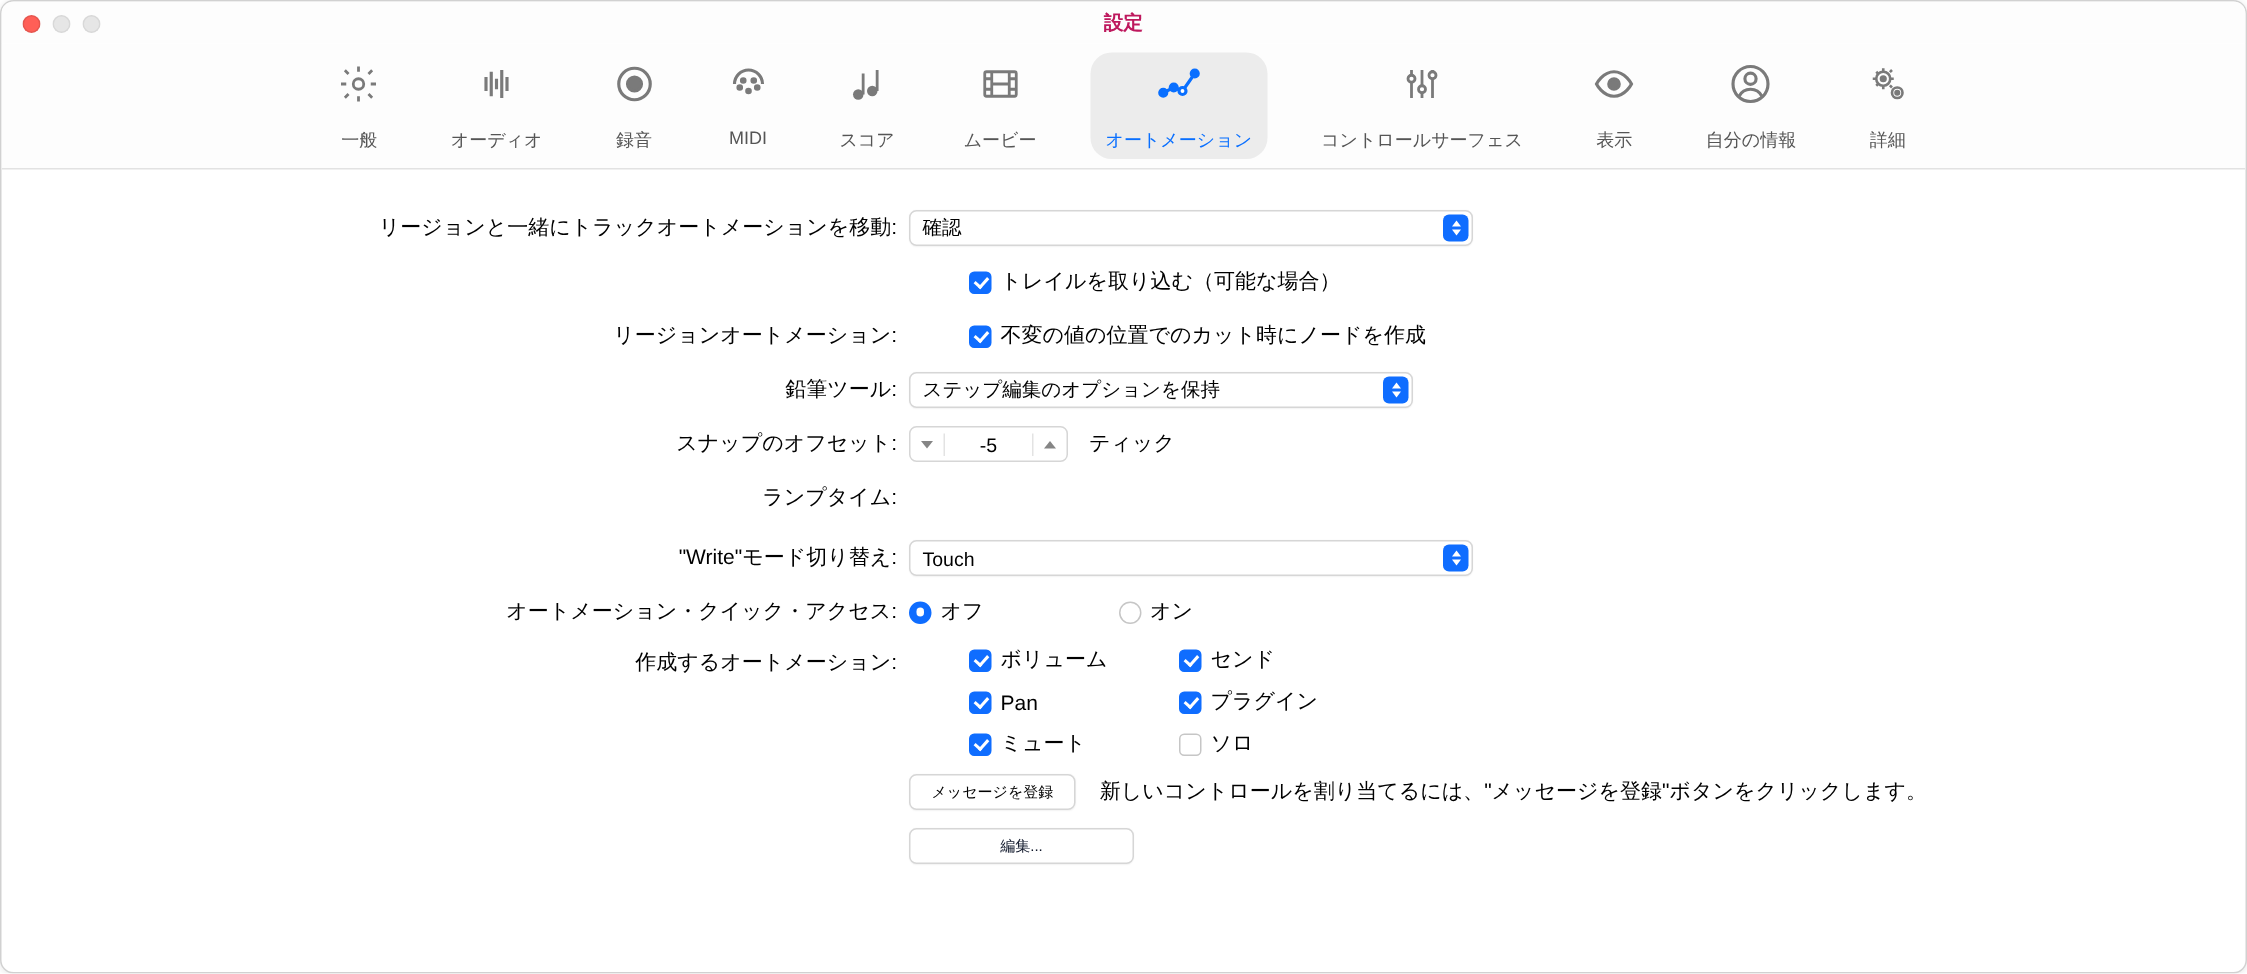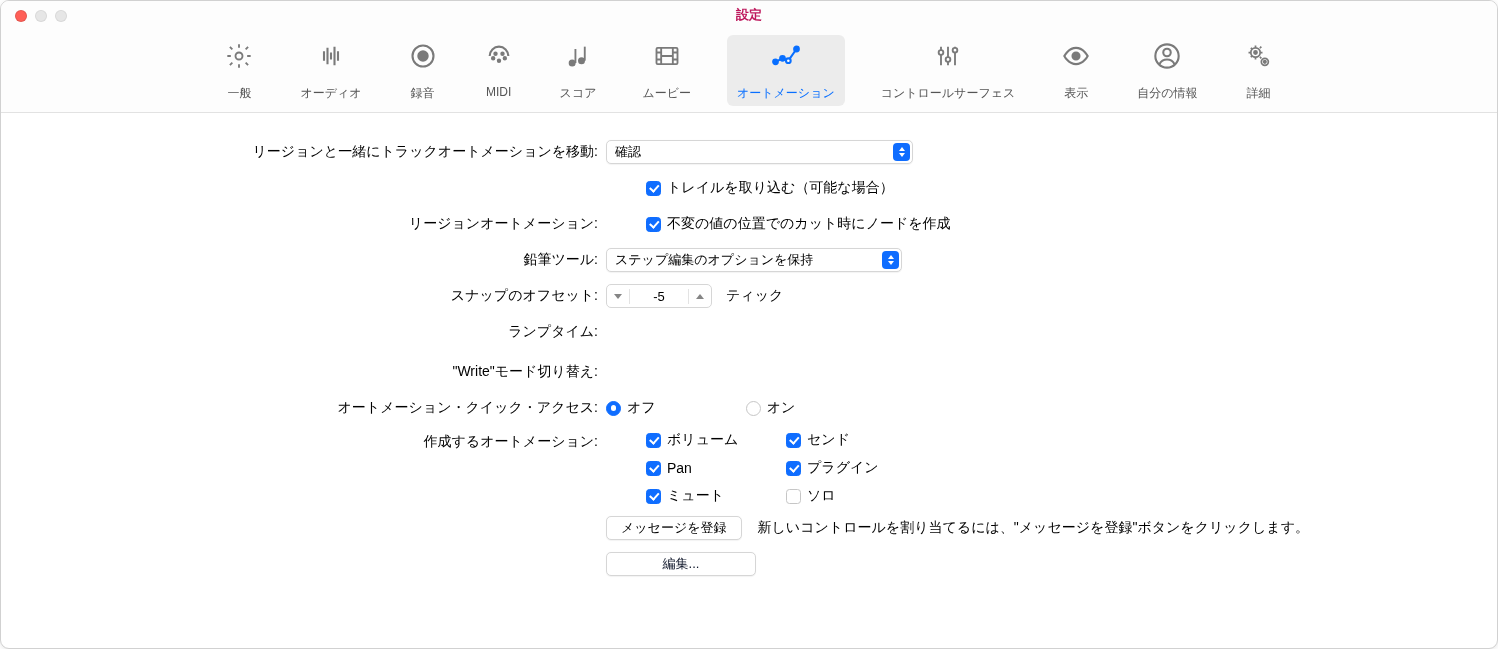--- a/index.html
+++ b/index.html
@@ -43,21 +43,21 @@
       gap: 26px;
       padding: 6px 20px 6px;
       border-bottom: 1px solid #e2e2e2;
       background: #fdfdfd;
     }
     .toolbar-item {
       display: flex; flex-direction: column; align-items: center;
       gap: 14px; padding: 6px 10px 4px; border-radius: 6px;
       cursor: default; min-width: 46px;
     }
-    .toolbar-item.selected { background: #ececec; }
+    .toolbar-item.selected { background: #ececec; border-radius: 14px; }
     .toolbar-icon { width: 30px; height: 30px; display:flex; align-items:center; justify-content:center;}
     .toolbar-icon svg { width: 28px; height: 28px; }
     .toolbar-label { font-size: 12px; color: #555; white-space: nowrap; }
     .toolbar-item.selected .toolbar-label { color: #096fff; }
 
     .content {
       padding: 26px 40px 20px;
       font-size: 14px;
     }
     .form-row {
@@ -88,22 +88,22 @@
     .popup .arrows {
       width: 17px; height: 18px; background: #0f6dff; border-radius: 4px;
       display:flex; flex-direction:column; align-items:center; justify-content:center;
       margin-left: 8px; gap: 0px;
     }
     .popup .arrows::before, .popup .arrows::after {
       content: ""; width: 0; height: 0; border-left: 3px solid transparent; border-right: 3px solid transparent;
     }
     .popup .arrows::before { border-bottom: 4px solid #fff; margin-bottom: 2px;}
     .popup .arrows::after  { border-top: 4px solid #fff; }
-    .popup.w-320 { width: 307px; }
-    .popup.w-270 { width: 296px; }
+    .popup.w-320 { width: 376px; }
+    .popup.w-270 { width: 336px; }
 
     .stepper {
       display:inline-flex; align-items:center; height:24px;
       border:1px solid #d6d6d6; border-radius:5px; background:#fff; overflow:hidden;
     }
     .stepper .st-btn { width:22px; height:100%; display:flex; align-items:center; justify-content:center; color:#666;}
     .stepper .st-val { width:60px; text-align:center; border-left:1px solid #e3e3e3; border-right:1px solid #e3e3e3; font-size:13px;}
     .chev-down::before{content:""; display:block; width:0;height:0;border-left:4px solid transparent;border-right:4px solid transparent;border-top:5px solid #858585;}
     .chev-up::before{content:""; display:block; width:0;height:0;border-left:4px solid transparent;border-right:4px solid transparent;border-bottom:5px solid #858585;}
 
@@ -116,21 +116,21 @@
     .radio-group { display:flex; gap: 90px; }
     .radio { display:inline-flex; align-items:center; gap:6px;}
     .rdot { width:15px; height:15px; border-radius:50%; border:1px solid #c6c6c6; background:#fff; display:flex;align-items:center;justify-content:center;}
     .rdot.on{ background:#0f6dff; border-color:#0f6dff;}
     .rdot.on::after{content:"";width:5.5px;height:5.5px;border-radius:50%;background:#fff;}
 
     .button {
       display:inline-flex; align-items:center; justify-content:center;
       height:24px; padding:0 14px;
       background:#fff; border:1px solid #d6d6d6; border-radius:5px;
-      font-size:13px; box-shadow:0 .5px 1px rgba(0,0,0,.05);
+      font-size:10px; box-shadow:0 .5px 1px rgba(0,0,0,.05);
     }
     .button.disabled { color:#0f172a; }
     .help-text { font-size:14px; color:#000; margin-left:8px;}
     .unit { font-size:14px; color:#000; margin-left:6px;}
   </style>
 </head>
 <body>
 
 <div class="window">
 
@@ -312,20 +312,26 @@
         <span class="unit">ティック</span>
       </div>
     </div>
 
     <div class="form-row">
       <div class="label-cell">ランプタイム:</div>
     </div>
 
     <div class="form-row" style="margin-top:14px">
       <div class="label-cell">"Write"モード切り替え:</div>
+      <div class="control-cell">
+        <div class="popup w-320">
+          <span>Touch</span>
+          <span class="arrows"></span>
+        </div>
+      </div>
     </div>
 
     <div class="form-row">
       <div class="label-cell">オートメーション・クイック・アクセス:</div>
       <div class="control-cell">
         <div class="radio-group">
           <label class="radio">
             <span class="rdot on"></span>
             <span>オフ</span>
           </label>

